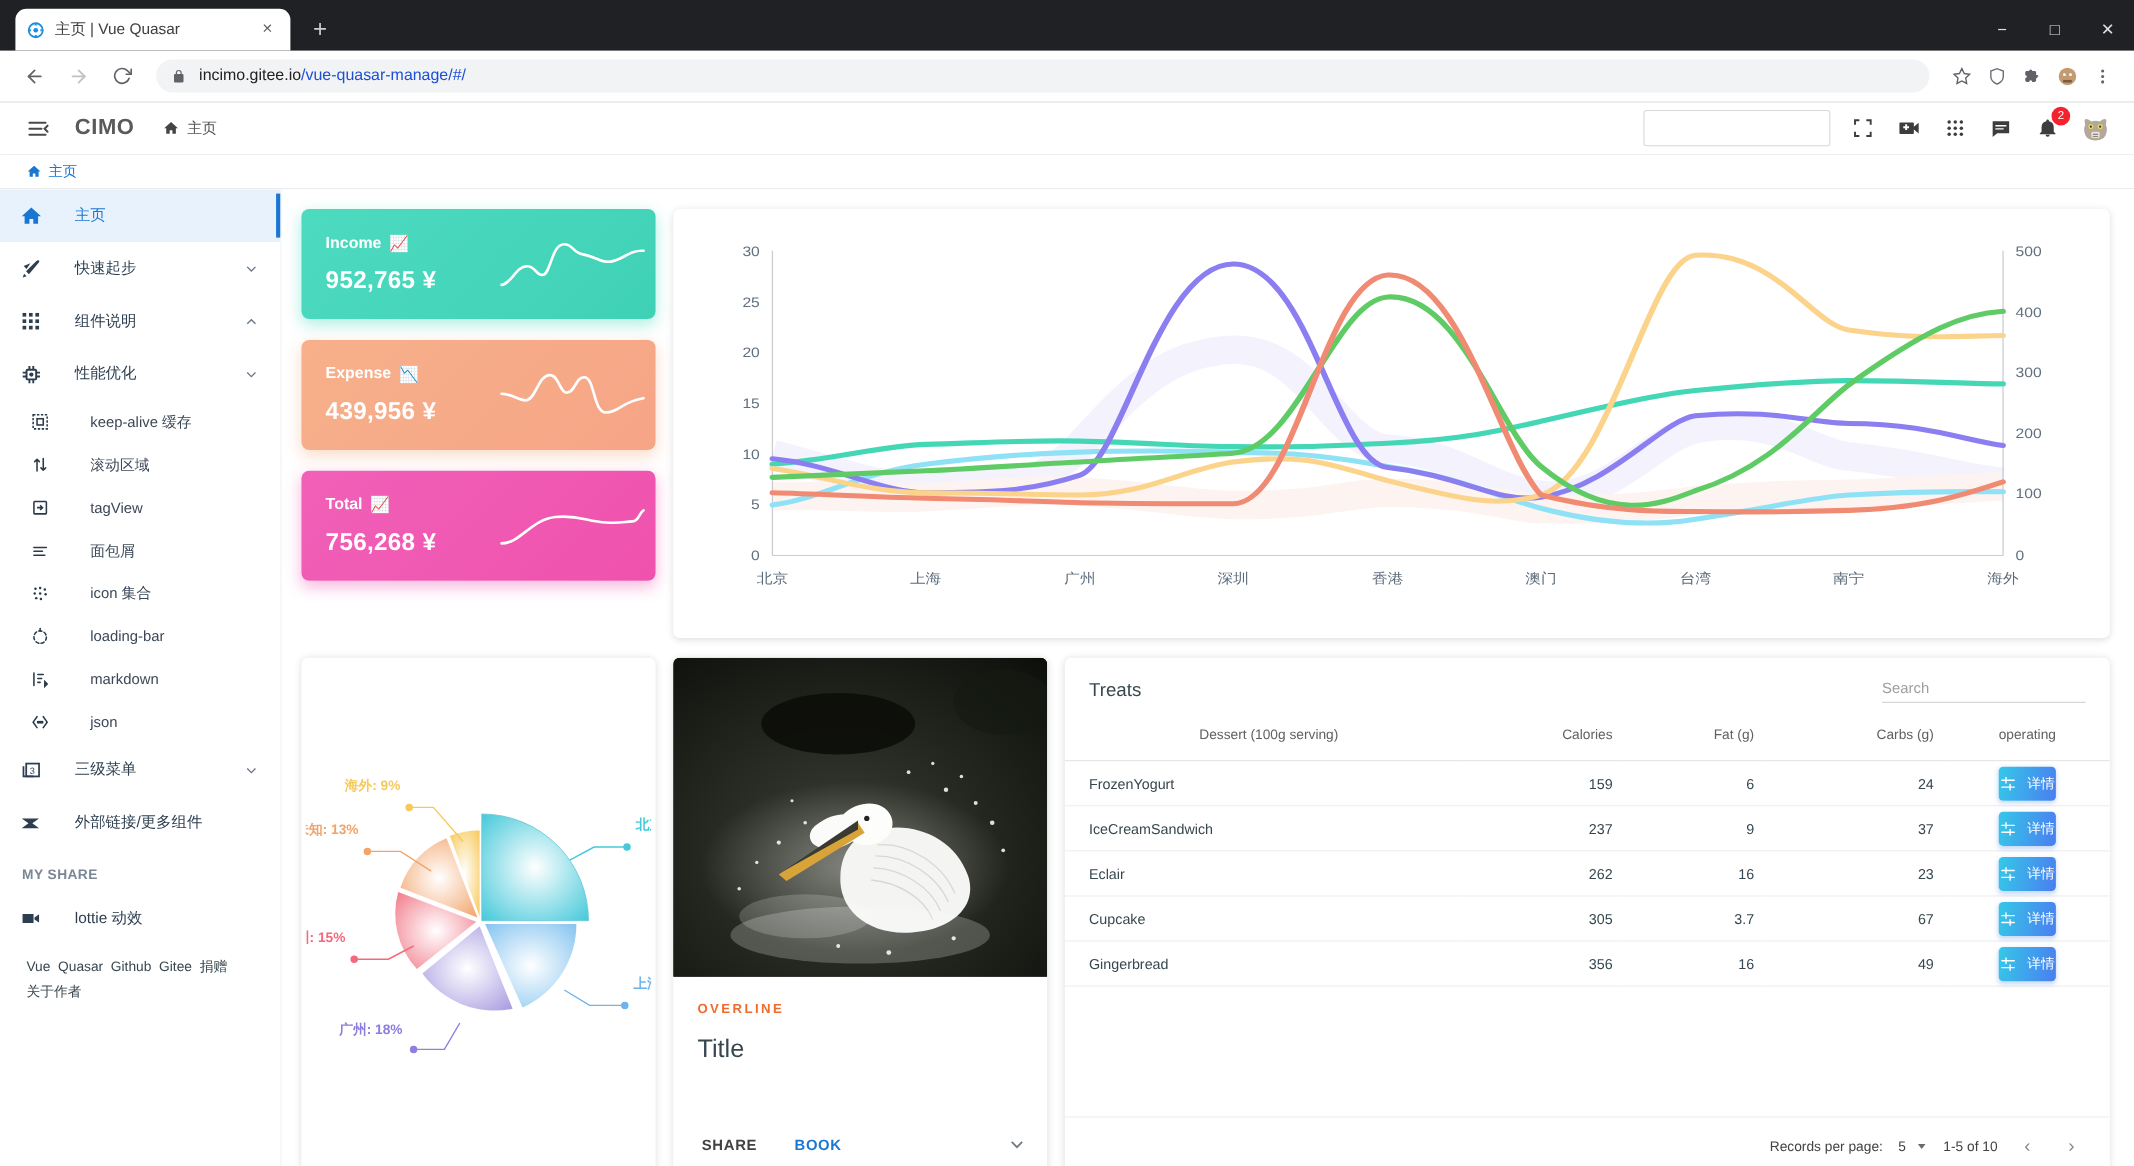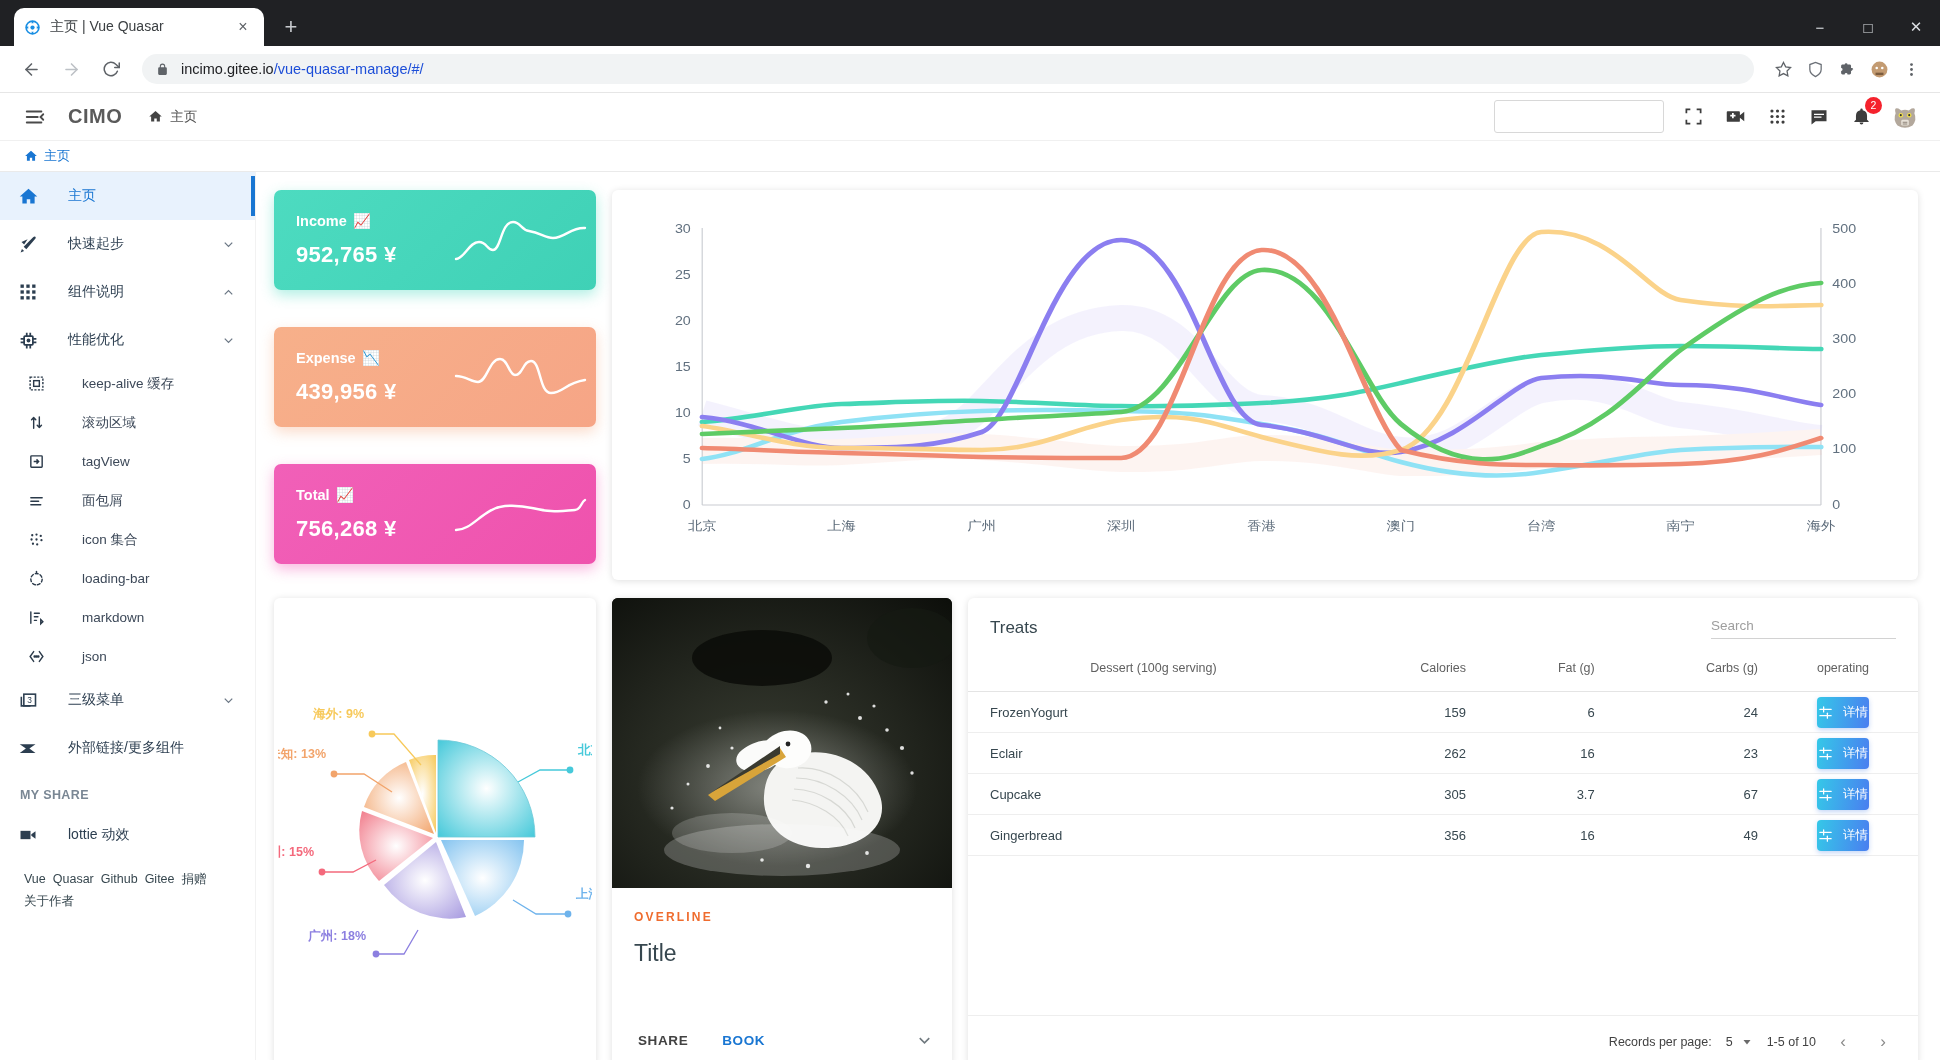--- a/index.html
+++ b/index.html
@@ -77,21 +77,21 @@
   .nav-item.sub { padding-left:28px; height:39px; }
   .nav-item.sub .nav-ico { color:#2b3a4a; }
   .chev { width:18px; color:#6b7785; display:flex; align-items:center; justify-content:center; }
   .nav-caption { padding:16px 18px 9px 20px; font-size:12.5px; font-weight:bold; color:#7a8794; letter-spacing:.4px;}
   .nav-footer { padding:10px 20px 8px 24px; font-size:12.5px; color:#37474f; line-height:1.75; }
   .nav-footer a { color:#37474f; text-decoration:none; margin-right:7px; cursor:pointer; }
 
   
   .content { flex:1; overflow:hidden; padding:18px 22px 0 18px; background:#fff; }
   .grid-top { display:flex; gap:16px; }
-  .stats { width:322px; display:flex; flex-direction:column; gap:37px; flex:none;}
+  .stats { width:322px; display:flex; flex-direction:column; gap:19px; flex:none;}
   .stat {
     height:100px; border-radius:7px; padding:19px 22px; color:#fff; position:relative; overflow:hidden;
     display:flex; flex-direction:column; justify-content:center;
   }
   .stat .title { font-size:14.5px; font-weight:bold; margin-bottom:12px; display:flex; align-items:center; gap:7px;}
   .stat .value { font-size:22px; font-weight:bold; letter-spacing:.3px;}
   .stat .spark { position:absolute; right:8px; top:50%; transform:translateY(-50%); }
   .stat.income { background:linear-gradient(135deg,#4ddbc0,#3fd1b6); box-shadow:0 5px 14px rgba(77,219,192,.45);}
   .stat.expense { background:linear-gradient(135deg,#f7b08a,#f6a586); box-shadow:0 5px 14px rgba(247,176,138,.45);}
   .stat.total { background:linear-gradient(135deg,#f160b8,#ef52ad); box-shadow:0 5px 14px rgba(241,96,184,.45);}
@@ -749,20 +749,37 @@
                   <th>Carbs (g)</th>
                   <th class="center" style="width:150px">operating</th>
                 </tr>
               </thead>
               <tbody>
                 <tr>
                   <td class="left">FrozenYogurt</td>
                   <td>159</td>
                   <td>6</td>
                   <td>24</td>
+                  <td class="center">
+                    <button class="detail-btn">
+                      <svg width="15" height="15" viewBox="0 0 24 24" fill="none" stroke="#fff" stroke-width="2" stroke-linecap="round">
+                          <line x1="3" y1="7" x2="21" y2="7"></line>
+                          <line x1="3" y1="17" x2="21" y2="17"></line>
+                          <line x1="9" y1="3" x2="9" y2="11"></line>
+                          <line x1="15" y1="13" x2="15" y2="21"></line>
+                        </svg>
+                      <span>详情</span>
+                    </button>
+                  </td>
+                </tr>
+                <tr>
+                  <td class="left">IceCreamSandwich</td>
+                  <td>237</td>
+                  <td>9</td>
+                  <td>37</td>
                   <td class="center">
                     <button class="detail-btn">
                       <svg width="15" height="15" viewBox="0 0 24 24" fill="none" stroke="#fff" stroke-width="2" stroke-linecap="round">
                           <line x1="3" y1="7" x2="21" y2="7"></line>
                           <line x1="3" y1="17" x2="21" y2="17"></line>
                           <line x1="9" y1="3" x2="9" y2="11"></line>
                           <line x1="15" y1="13" x2="15" y2="21"></line>
                         </svg>
                       <span>详情</span>
                     </button>

